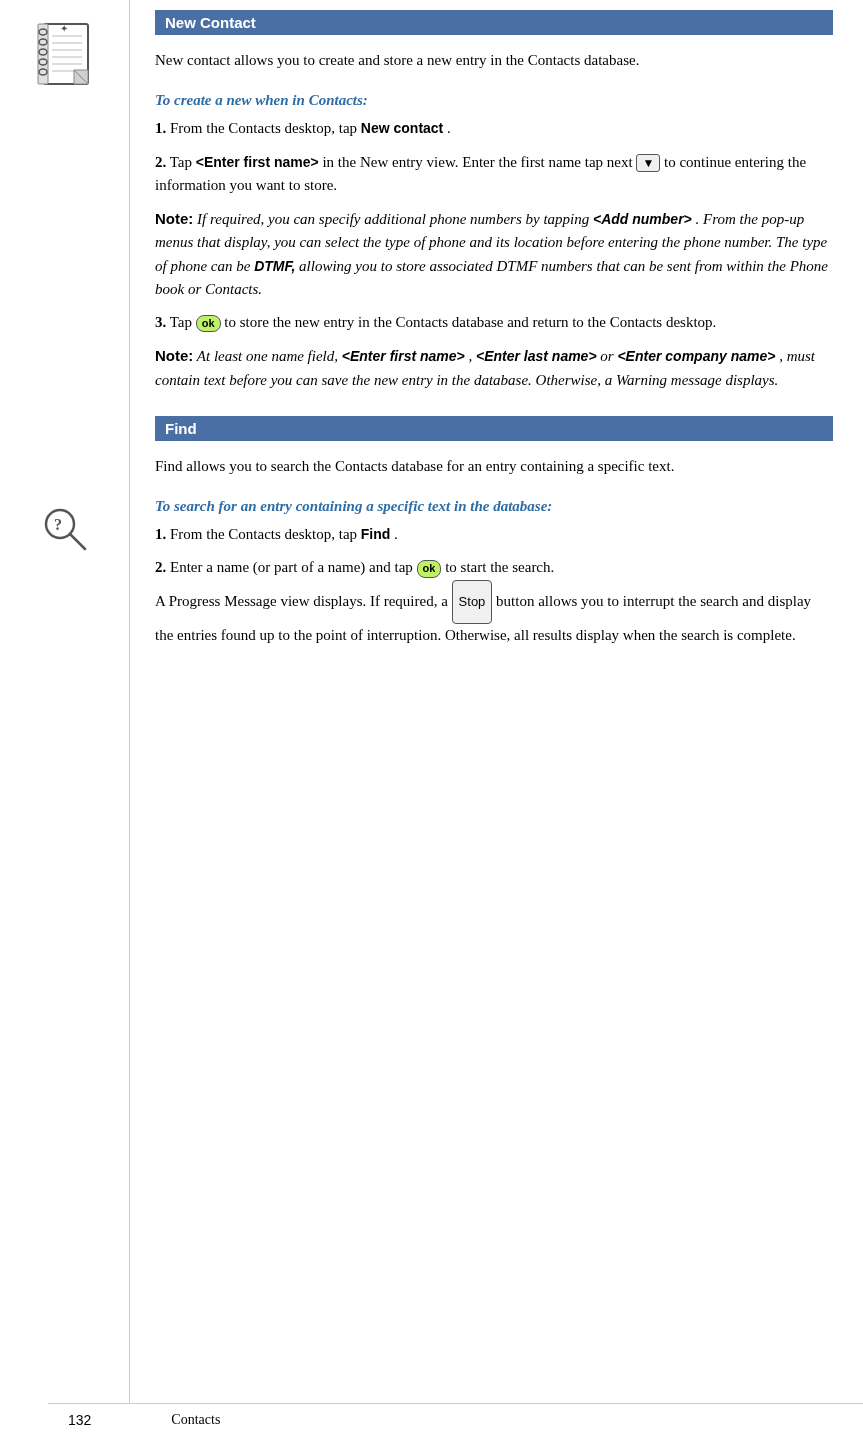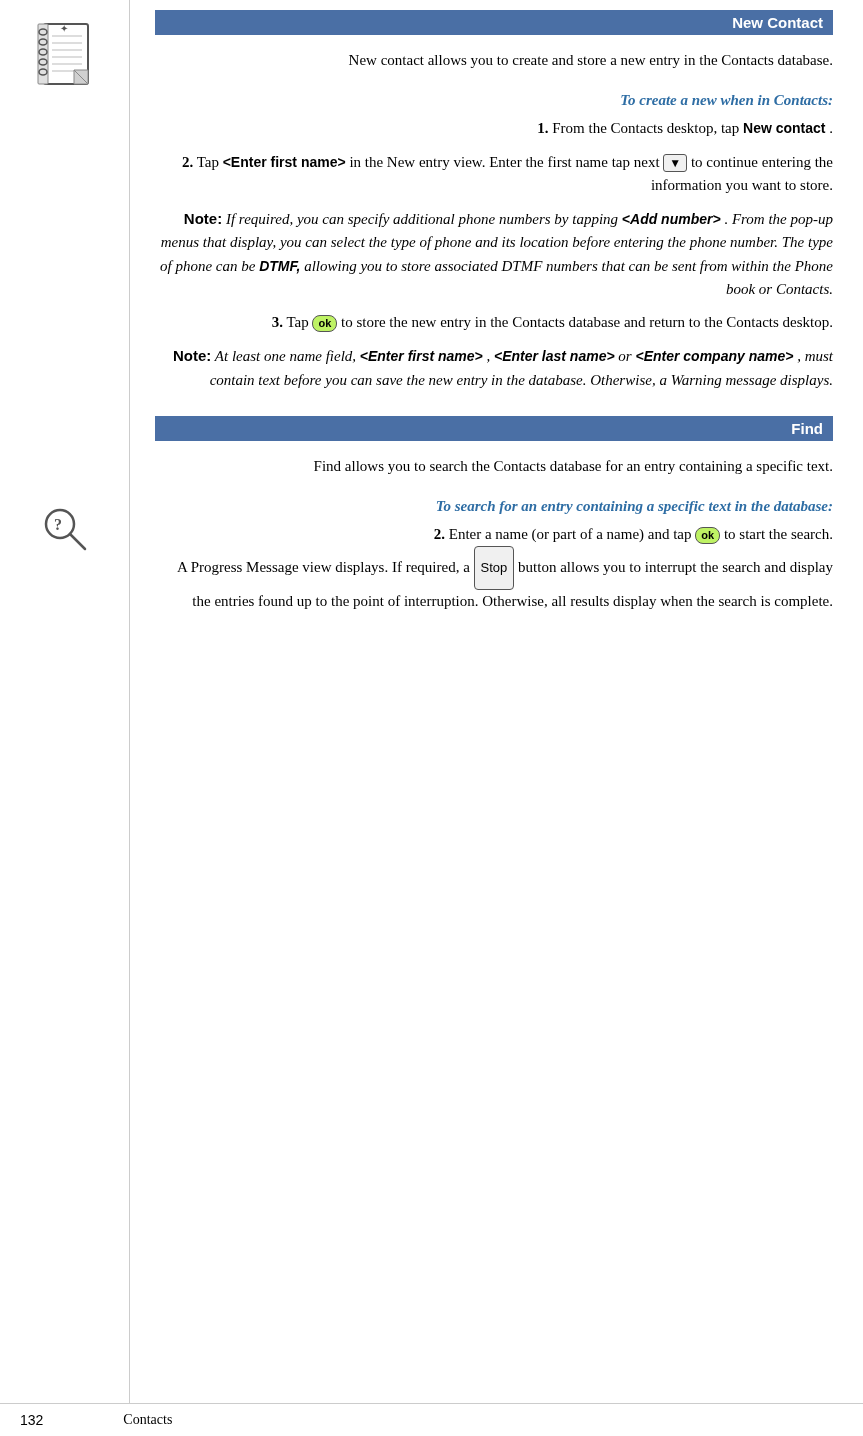--- a/index.html
+++ b/index.html
@@ -28,21 +28,20 @@
       display: flex;
       flex-direction: column;
       align-items: center;
       padding-top: 10px;
       gap: 20px;
     }
 
     .main-content {
       flex: 1;
       padding: 10px 30px 20px 25px;
-      text-align: right;
     }
 
     .section-header {
       background-color: #4a6fa5;
       color: #fff;
       font-size: 15px;
       font-weight: bold;
       font-family: Arial, sans-serif;
       padding: 4px 10px;
       margin-bottom: 14px;
@@ -125,20 +124,21 @@
       background: #f0f0f0;
       vertical-align: middle;
       line-height: 1.4;
     }
 
     .page-footer {
       display: flex;
       align-items: flex-end;
       padding: 8px 20px;
       border-top: 1px solid #ccc;
+      margin-left: 48px;
     }
 
     .page-number {
       font-size: 14px;
       font-family: Arial, sans-serif;
     }
 
     .page-footer-title {
       font-size: 14px;
       font-family: Liberation Serif, serif;
@@ -272,20 +272,26 @@
 
     <div class="section-body">
       <p>Find allows you to search the Contacts database for an entry containing a specific text.</p>
     </div>
 
     <div>
       <p class="italic-heading">To search for an entry containing a specific text in the database:</p>
 
       <ol class="step-list">
 
+        <li class="step-item">
+          <span class="step-number">1.</span>
+          <span> From the Contacts desktop, tap </span>
+          <span class="bold-sans">Find</span>
+          <span>.</span>
+        </li>
 
         <li class="step-item">
           <span class="step-number">2.</span>
           <span> Enter a name (or part of a name) and tap </span>
           <span class="inline-icon-ok">ok</span>
           <span> to start the search.</span>
           <br>
           <span>A Progress Message view displays. If required, a </span>
           <span class="inline-button">Stop</span>
           <span> button allows you to interrupt the search and display the entries found up to the point of interruption. Otherwise, all results display when the search is complete.</span>

